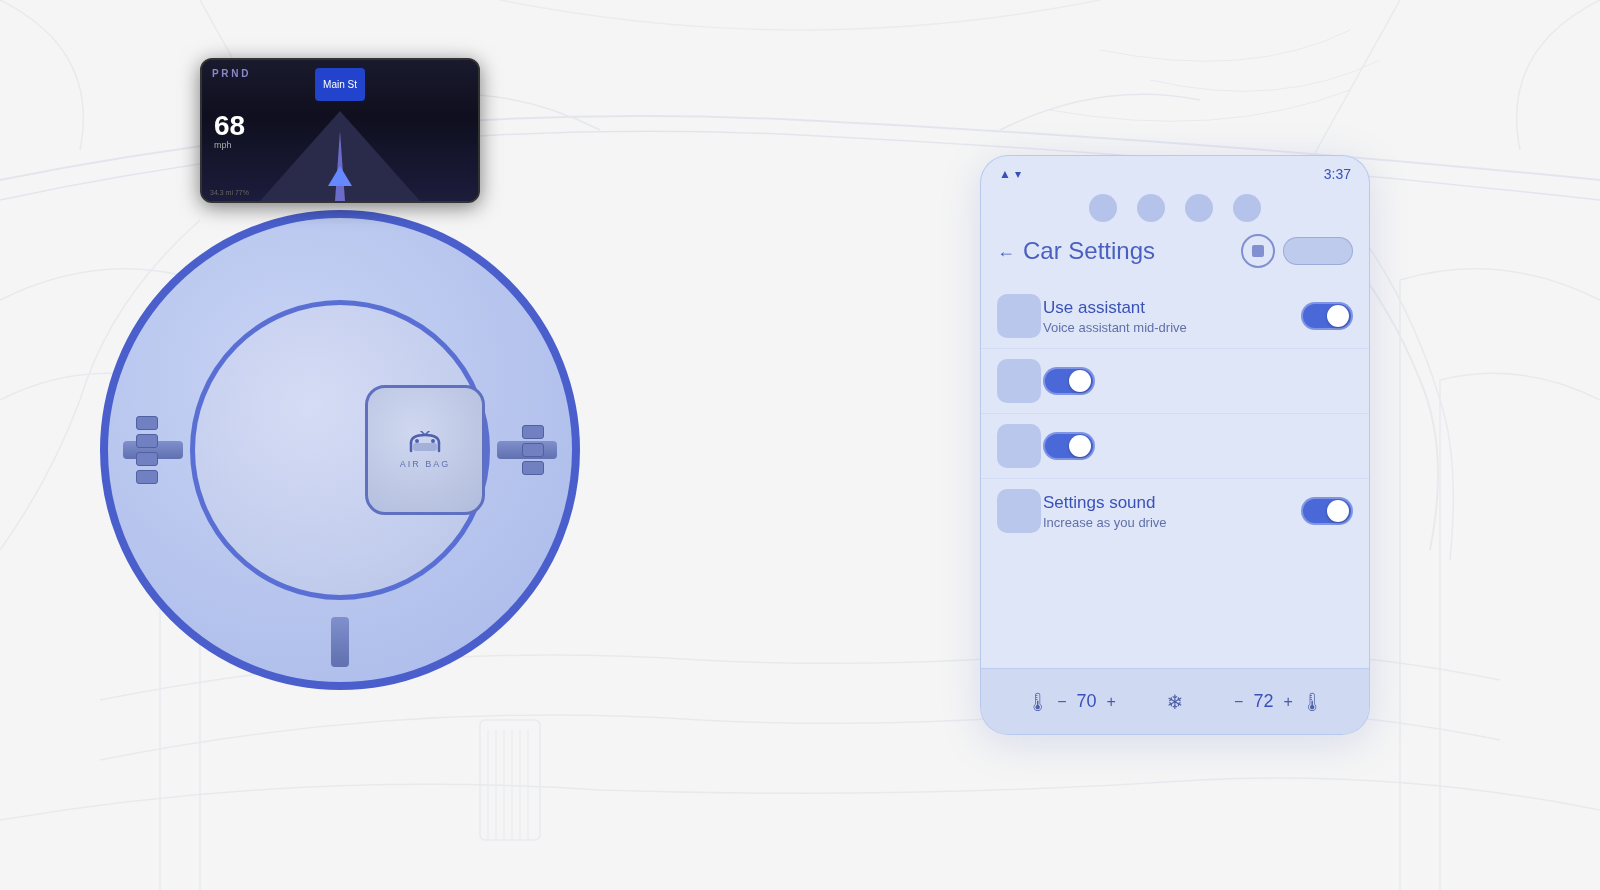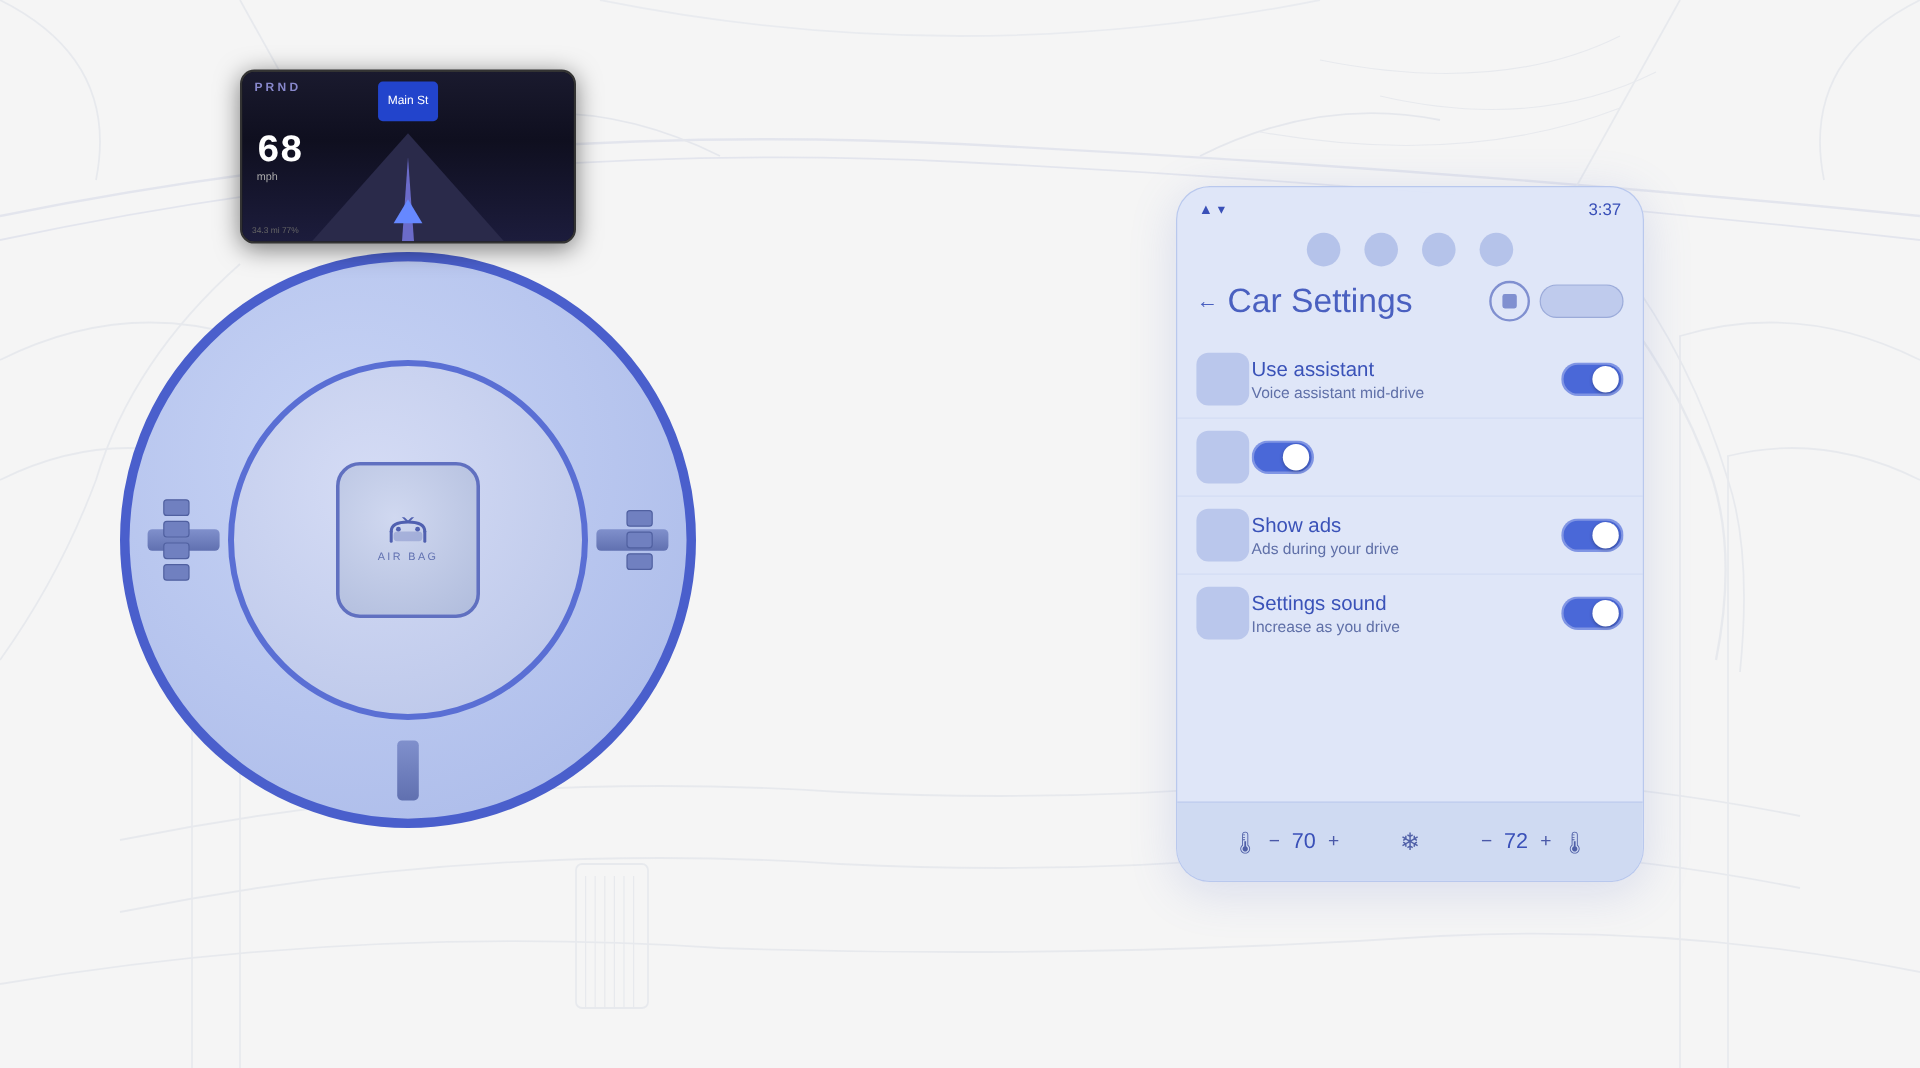--- a/index.html
+++ b/index.html
@@ -55,21 +55,21 @@
 
     .steering-wheel-inner {
       position: absolute;
       width: 300px;
       height: 300px;
       border-radius: 50%;
       background: radial-gradient(circle at 40% 35%, #d5dcf5, #b8c4e8);
       border: 5px solid #5a6fd4;
       display: flex;
       align-items: center;
-      justify-content: center;
+      justify-content: flex-end;
     }
 
     .steering-hub {
       width: 120px;
       height: 130px;
       background: radial-gradient(circle at 40% 35%, #d0d8f0, #b0bcdc);
       border-radius: 20px;
       border: 3px solid #6070c0;
       display: flex;
       flex-direction: column;
@@ -206,25 +206,24 @@
 
     .speed-display {
       position: absolute;
       left: 12px;
       top: 50%;
       transform: translateY(-50%);
       color: white;
     }
 
     .speed-number {
-      font-size: 32px;
+      font-size: 28px;
       font-weight: bold;
       color: white;
       line-height: 1;
-      font-family: Liberation Mono, monospace;
     }
 
     .speed-unit {
       font-size: 9px;
       color: #aaa;
     }
 
     .gear-display {
       position: absolute;
       left: 10px;
@@ -335,21 +334,21 @@
       cursor: pointer;
       color: #4a60c0;
     }
 
     .back-arrow {
       font-size: 18px;
       color: #4a60c0;
     }
 
     .header-title {
-      font-size: 28px;
+      font-size: 24px;
       font-weight: 500;
       color: #4a60c0;
     }
 
     .header-right {
       display: flex;
       gap: 8px;
       align-items: center;
     }
 
@@ -643,24 +642,20 @@
 
     <div class="settings-item">
       <div class="item-icon"></div>
       <div class="toggle">
         <div class="toggle-knob"></div>
       </div>
     </div>
 
     <div class="settings-item">
       <div class="item-icon"></div>
-      <div class="item-content">
-        <div class="item-title">Show ads</div>
-        <div class="item-subtitle">Ads during your drive</div>
-      </div>
       <div class="toggle">
         <div class="toggle-knob"></div>
       </div>
     </div>
 
     <div class="settings-item">
       <div class="item-icon"></div>
       <div class="item-content">
         <div class="item-title">Settings sound</div>
         <div class="item-subtitle">Increase as you drive</div>

